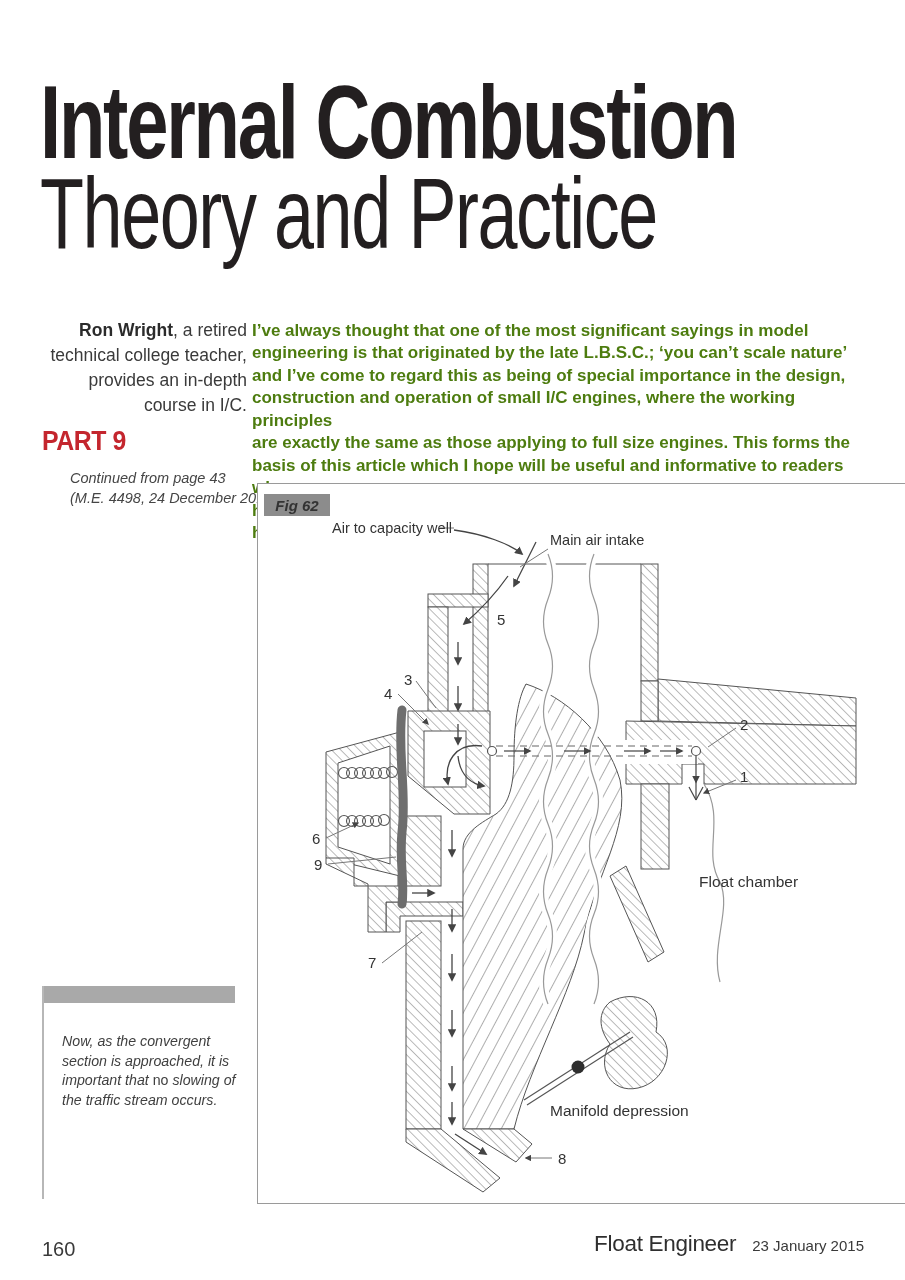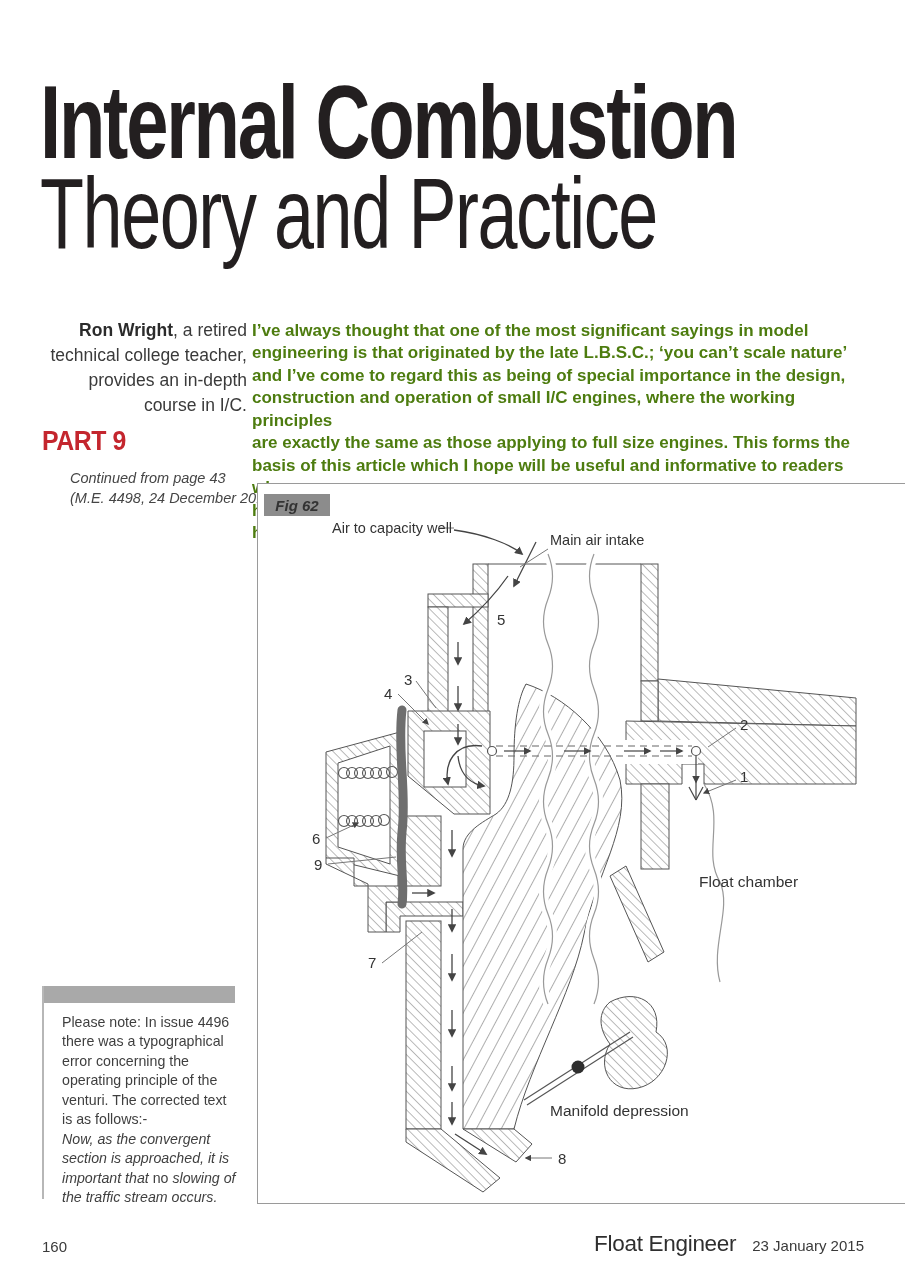--- a/index.html
+++ b/index.html
@@ -24,21 +24,21 @@
         color:#4d7c0f;white-space:pre-line;}
   
   .note-bar{left:42px;top:986px;width:193px;height:17px;}
   .note-rule{left:42px;top:986px;width:2px;height:213px;background:#b7b7b7;}
   .note-text{left:62px;top:1013px;width:178px;font-size:14.2px;line-height:1.37;color:#3f3f3f;}
   .note-text .it{font-style:italic;}
   
   .figure-box{left:257px;top:483px;width:714px;height:721px;border:1px solid #9a9a9a;box-sizing:border-box;background:#fff;}
   .figure-box svg{display:block;}
   
-  .folio{left:42px;top:1238px;font-size:15px;color:#3a3a3a;}
+  .folio{left:42px;top:1238px;font-size:20px;color:#3a3a3a;}
   .footer-right{right:41px;top:1231px;white-space:nowrap;}
   .footer-mag{font-size:22.5px;color:#2f2f2f;letter-spacing:-.3px;}
   .footer-date{font-size:15px;color:#3a3a3a;margin-left:16px;}
   svg text{font-family:"Liberation Sans",sans-serif;fill:#333;}
 </style>
 </head>
 <body>
 
 <div class="abs title-line title-1">Internal Combustion</div>
 <div class="abs title-line title-2">Theory and Practice</div>
@@ -54,21 +54,21 @@
 engineering is that originated by the late L.B.S.C.; ‘you can’t scale nature’
 and I’ve come to regard this as being of special importance in the design,
 construction and operation of small I/C engines, where the working principles
 are exactly the same as those applying to full size engines. This forms the
 basis of this article which I hope will be useful and informative to readers who
 have a particular interest in I/C, especially those just starting out in our hobby.</div>
 
 <div class="abs note-bar" style="background:#a9a9a9;"></div>
 <div class="abs note-rule"></div>
 <div class="abs note-text">
-  <span>Please note: In issue 4496 there was a typographical error concerning the operating principle of the venturi. The corrected text is as follows:-</span><br>
+  <br>
   <span class="it">Now, as the convergent section is approached, it is important that </span><span>no</span><span class="it"> slowing of the traffic stream occurs.</span>
 </div>
 
 <div class="abs figure-box">
 <svg width="604" height="719" viewBox="0 0 604 719">
   <defs>
     <pattern id="h1" width="6.5" height="6.5" patternUnits="userSpaceOnUse" patternTransform="rotate(-45)">
       <rect width="6.5" height="6.5" fill="#fff"></rect>
       <line x1="0" y1="0" x2="0" y2="6.5" stroke="#777" stroke-width="1"></line>
     </pattern>

